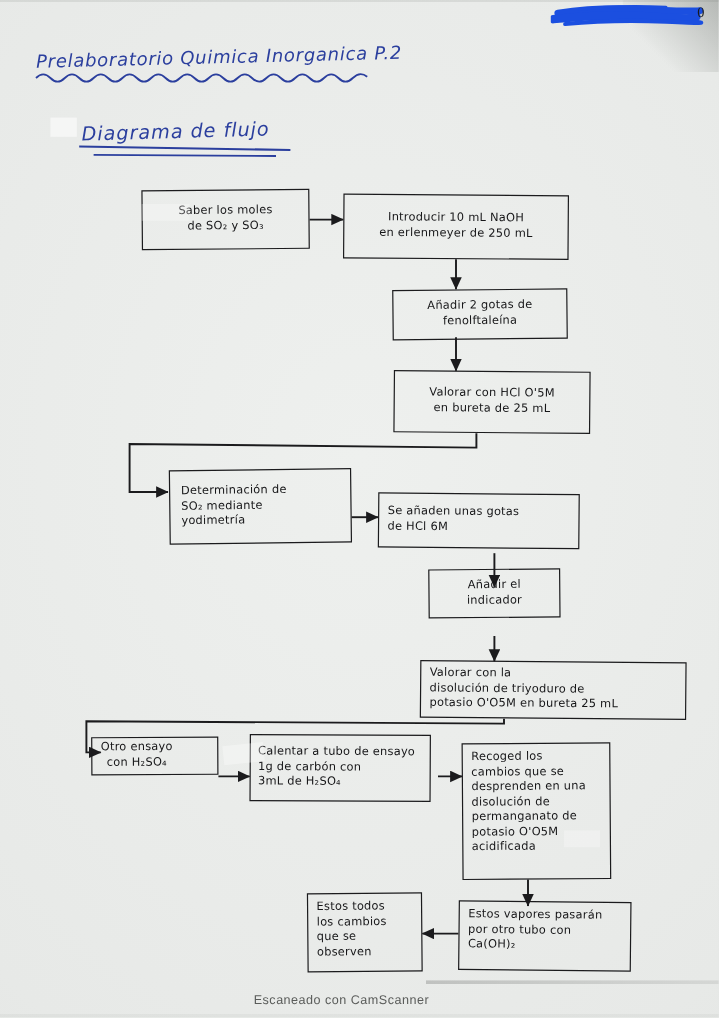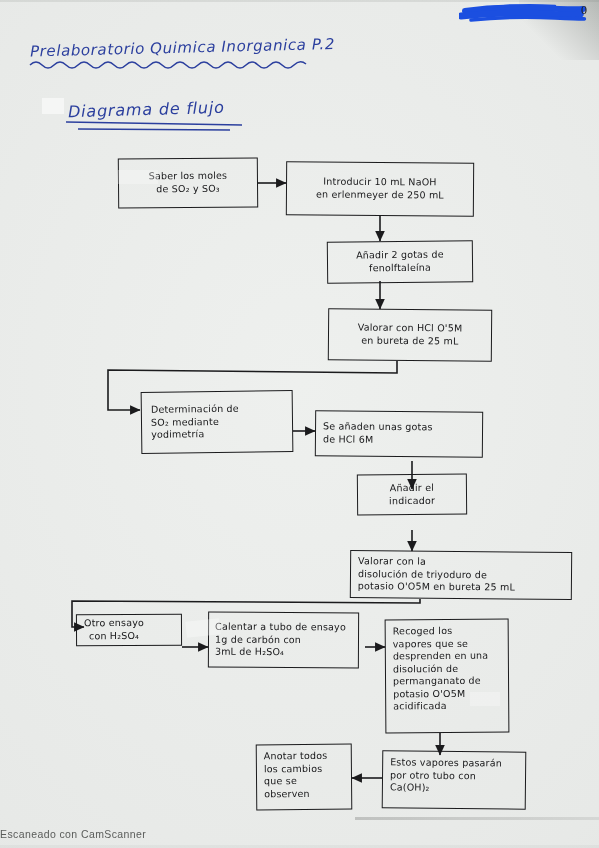--- a/index.html
+++ b/index.html
@@ -68,21 +68,21 @@
     font-family:"DejaVu Sans", sans-serif;
     white-space:pre-line;
     letter-spacing:.2px;
   }
   .box.left{ text-align:left;justify-content:flex-start; }
   
   #wires{position:absolute;left:0;top:0;width:599px;height:848px;pointer-events:none;}
   
   #footer{
     position:absolute;left:0;right:0;bottom:8px;
-    text-align:left;padding-right:30px;
+    text-align:center;padding-right:30px;
     font-family:"Liberation Sans", sans-serif;
     font-size:10.5px;color:#5a5c5a;letter-spacing:.4px;
   }
   #footbar{
     position:absolute;left:355px;right:0;bottom:28px;height:3px;
     background:linear-gradient(90deg,#9ea09e,#c6c8c6);
     opacity:.55;
   }
   .smudge{position:absolute;background:rgba(255,255,255,.55);pointer-events:none;}
 </style>
@@ -177,28 +177,28 @@
 potasio O'O5M  en bureta 25 mL</div>
 
 <div class="box hand left" style="left:76px;top:614px;width:106px;height:32px;transform:rotate(-0.3deg);padding-left:7px;text-align:center;">Otro ensayo
 con  H₂SO₄</div>
 
 <div class="box hand left" style="left:208px;top:612px;width:151px;height:56px;transform:rotate(0.3deg);padding-left:6px;">Calentar a tubo de ensayo
 1g de carbón con
 3mL de H₂SO₄</div>
 
 <div class="box hand left" style="left:385px;top:619px;width:124px;height:114px;transform:rotate(-0.4deg);padding-left:7px;align-items:flex-start;padding-top:5px;">Recoged  los
-vapores que se
+cambios que se
 desprenden en una
 disolución de
 permanganato de
 potasio O'O5M
 acidificada</div>
 
-<div class="box hand left" style="left:256px;top:744px;width:96px;height:66px;transform:rotate(-0.5deg);padding-left:7px;align-items:flex-start;padding-top:5px;">Anotar todos
+<div class="box hand left" style="left:256px;top:744px;width:96px;height:66px;transform:rotate(-0.5deg);padding-left:7px;align-items:flex-start;padding-top:5px;">Estos todos
 los cambios
 que se
 observen</div>
 
 <div class="box hand left" style="left:382px;top:751px;width:144px;height:58px;transform:rotate(0.6deg);padding-left:7px;align-items:flex-start;padding-top:5px;">Estos vapores pasarán
 por otro tubo con
 Ca(OH)₂</div>
 
 <div class="smudge" style="left:118px;top:170px;width:40px;height:14px;opacity:.5;"></div>
 <div class="smudge" style="left:186px;top:620px;width:34px;height:16px;opacity:.6;transform:rotate(-6deg);"></div>

